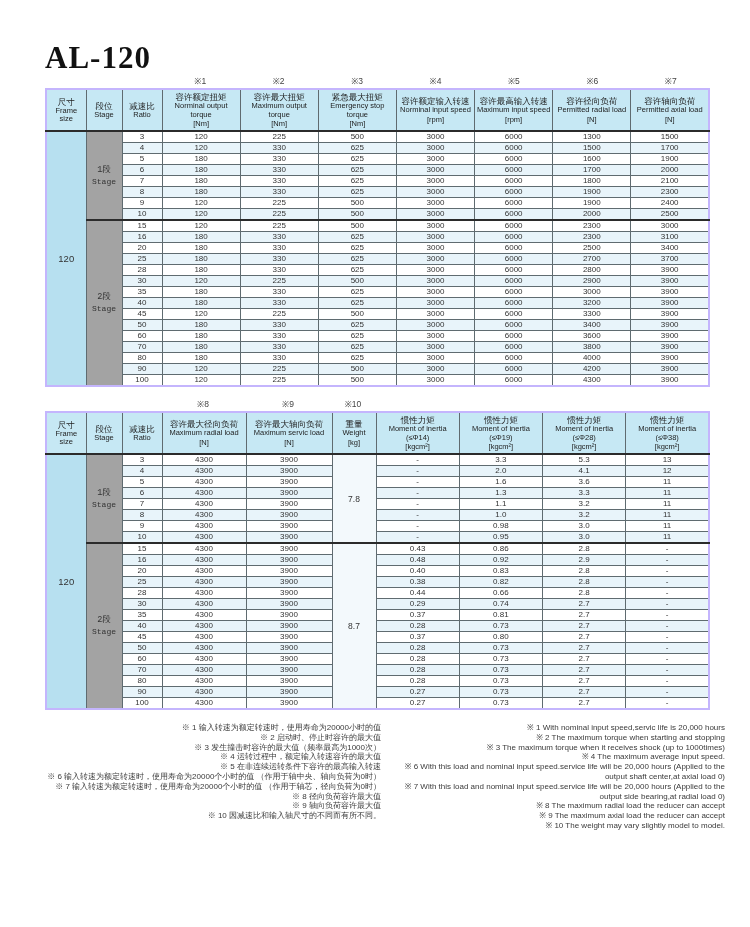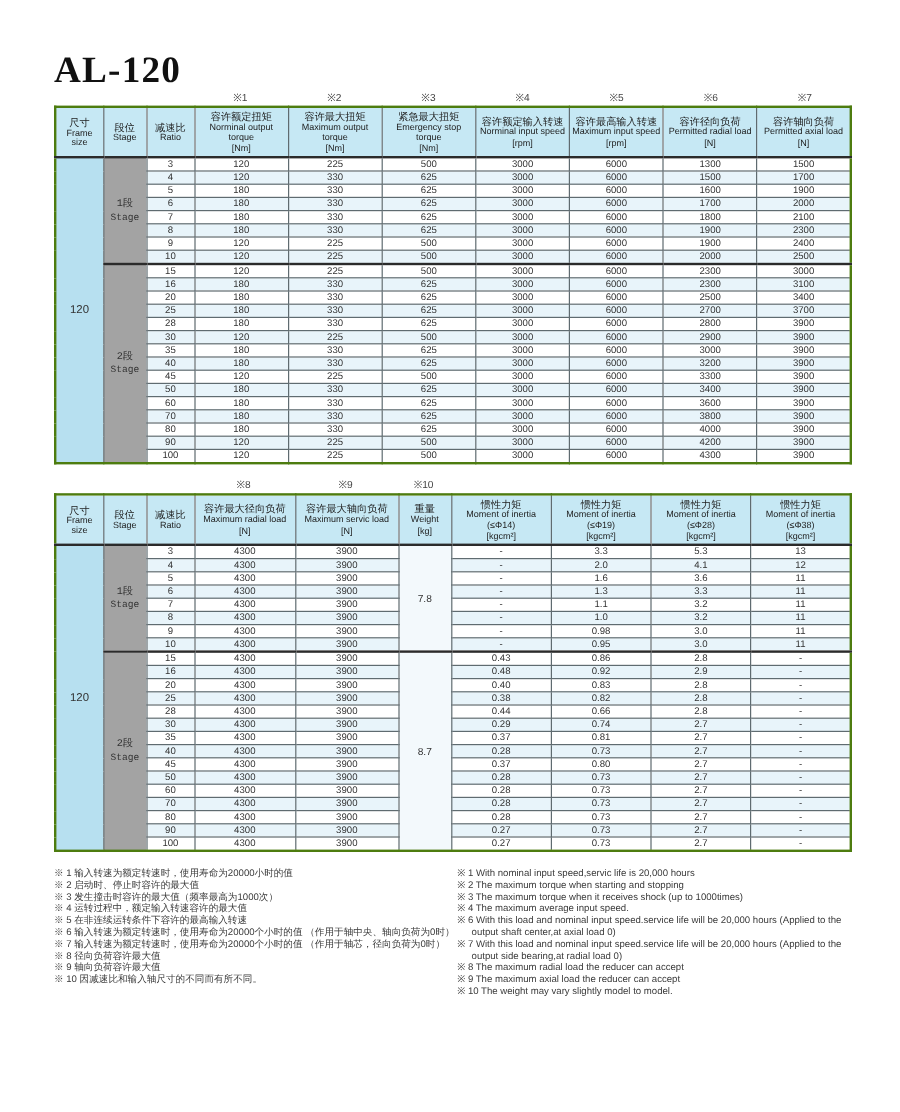--- a/index.html
+++ b/index.html
@@ -14,21 +14,21 @@
     font-family:"Liberation Serif", serif; font-weight:bold;
     font-size:31px; letter-spacing:1px; color:#111;
   }
   .refs-row { display:flex; width:665px; height:16px; align-items:flex-end; }
   .refs-row .spacer { flex:0 0 auto; }
   .refs-row .ref { text-align:center; font-size:8.5px; color:#444; line-height:14px; }
   .refs-row.second { margin-top:8px; }
 
   table.spec {
     width:665px; table-layout:fixed; border-collapse:collapse;
-    border:2px solid #4d7c0f;
+    border:2px solid #c4b5fd;
   }
   table.spec th, table.spec td {
     border:1px solid #5f6b70; text-align:center; vertical-align:middle;
     padding:0; overflow:hidden;
   }
   table.spec th {
     background:#c6e8f4; font-weight:normal; padding:2px 1px;
     border-bottom:2px solid #2b2b2b;
   }
   th .zh  { font-size:8.5px; line-height:10px; color:#1d1d1d; }
@@ -38,21 +38,21 @@
   td.frame { background:#b7e0f0; font-size:9.5px; border-right:1px solid #4c5a60; }
   td.stageCol { background:#a3a3a3; border-right:2px solid #2b2b2b;font-family:Liberation Mono, monospace; }
   td.stageCol .szh { font-size:8.5px; line-height:11px; }
   td.stageCol .sen { font-size:8px;  line-height:11px; }
   td.wcell { background:#f3f9fc; font-size:8.5px; }
   td.w { background:#ffffff; }
   td.p { background:#e8f4fa; }
   tr.gs td { border-top:2px solid #2b2b2b; }
 
   .footnotes { display:flex; margin-top:13px; width:680px; }
-  .fn-col { list-style:none; margin:0; padding:0; }
+  .fn-col { list-style:none; margin:0; padding:0;text-align:right; }
   .fn-col.zh { flex:0 0 336px; }
   .fn-col.en { flex:1; }
   .fn-col li { font-size:8px; line-height:9.8px; color:#3a3a3a; }
   .fn-col.en li { padding-left:12px; text-indent:-12px; }
 </style>
 </head>
 <body>
 
 <div class="sheet">
   <h1 class="title">AL-120</h1>

